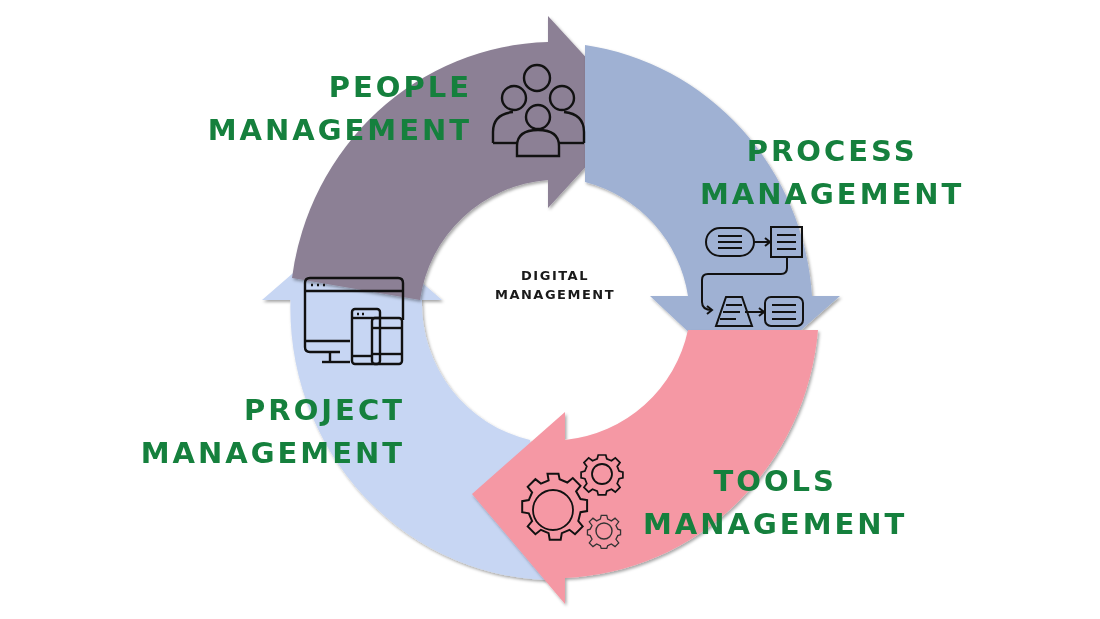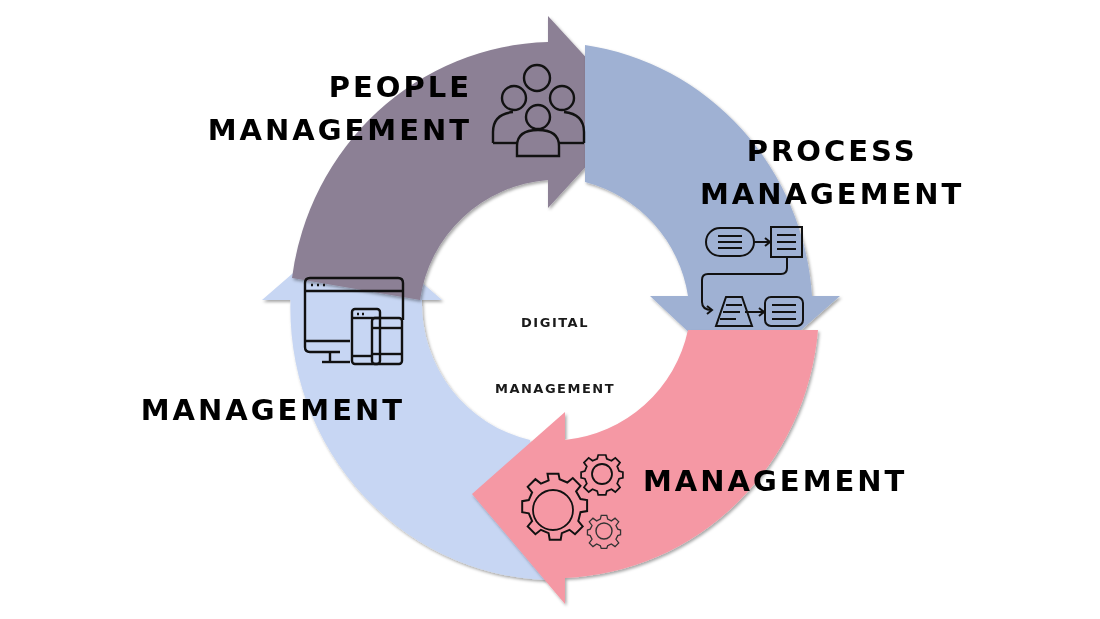--- a/index.html
+++ b/index.html
@@ -6,38 +6,38 @@
     body { width: 1100px; height: 619px; overflow: hidden; position: relative; }
     .stage { position: absolute; left: 0; top: 0; width: 1100px; height: 619px; }
     svg.ring { position: absolute; left: 0; top: 0; }
     .label {
       position: absolute;
       font-family: "DejaVu Sans", sans-serif;
       font-weight: bold;
       font-size: 29px;
       letter-spacing: 3px;
       line-height: 43px;
-      color: #000000;
+      color: #15803d;
       white-space: nowrap;
     }
     .label span { display: block; }
     .label.right { text-align: right; }
     .label.left { text-align: center; }
     .center-text {
       position: absolute;
       left: 470px; top: 266px; width: 170px;
       text-align: center;
       font-family: "DejaVu Sans", sans-serif;
       font-weight: bold;
       font-size: 13px;
       letter-spacing: 1.5px;
       line-height: 19px;
       color: #1a1a1a;
     }
-    .center-text span { display: block; margin-top: 47px; }
+    .center-text span { display: block; }
   </style>
 </head>
 <body>
 
 <div class="stage">
 
   <svg class="ring" width="1100" height="619" viewBox="0 0 1100 619">
     <defs>
       <filter id="sh" x="-10%" y="-10%" width="120%" height="120%">
         <feDropShadow dx="1.5" dy="2" stdDeviation="1.5" flood-color="#000" flood-opacity="0.35"></feDropShadow>
@@ -152,24 +152,26 @@
     <span>PEOPLE</span>
     <span>MANAGEMENT</span>
   </div>
 
   <div class="label left" style="left: 700px; top: 130px;">
     <span>PROCESS</span>
     <span>MANAGEMENT</span>
   </div>
 
   <div class="label left" style="left: 643px; top: 460px;">
+    <span>TOOLS</span>
     <span>MANAGEMENT</span>
   </div>
 
   <div class="label right" style="left: 130px; top: 389px; width: 275px;">
+    <span>PROJECT</span>
     <span>MANAGEMENT</span>
   </div>
 
   <div class="center-text">
     <span>DIGITAL</span>
     <span>MANAGEMENT</span>
   </div>
 </div>
 
 </body></html>

